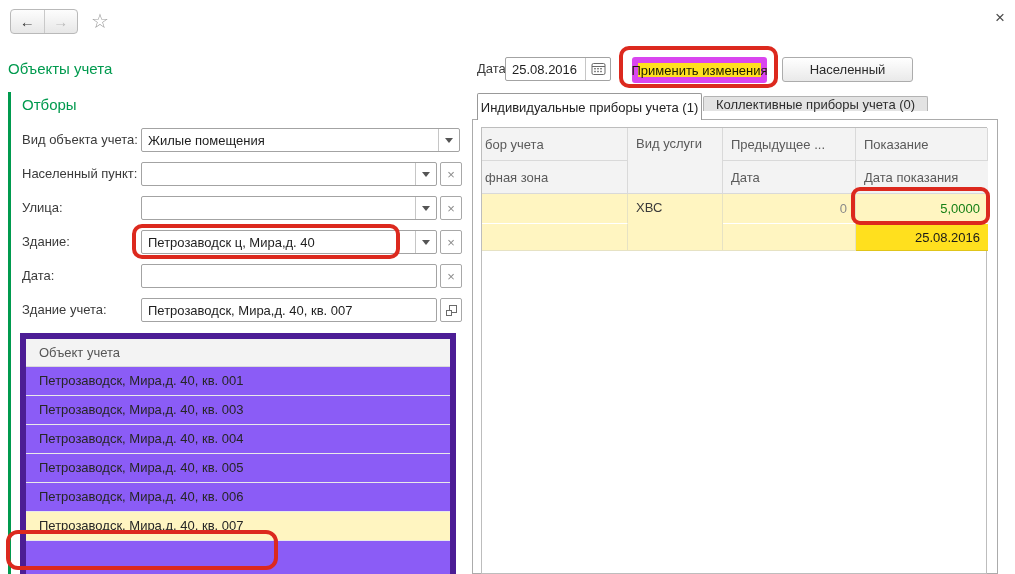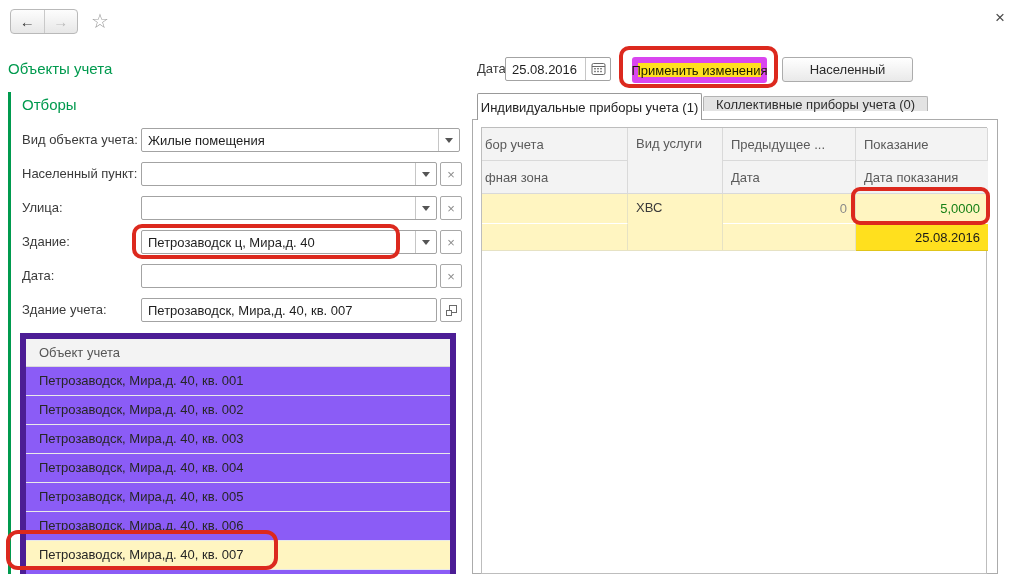--- a/index.html
+++ b/index.html
@@ -165,21 +165,20 @@
   <div id="f5-open" class="abs sidebtn">
     <svg width="13" height="13" viewBox="0 0 13 13">
       <rect x="4.5" y="1.5" width="7" height="7" fill="none" stroke="#6a6a6a"></rect>
       <rect x="1.5" y="6.5" width="5" height="5" fill="#fff" stroke="#6a6a6a"></rect>
     </svg>
   </div>
 
   <div id="list" class="abs">
     <div id="list-header">Объект учета</div>
     <div class="lrow">Петрозаводск, Мира,д. 40, кв. 001</div>
-    <div class="lrow">Петрозаводск, Мира,д. 40, кв. 002</div>
     <div class="lrow">Петрозаводск, Мира,д. 40, кв. 003</div>
     <div class="lrow">Петрозаводск, Мира,д. 40, кв. 004</div>
     <div class="lrow">Петрозаводск, Мира,д. 40, кв. 005</div>
     <div class="lrow">Петрозаводск, Мира,д. 40, кв. 006</div>
     <div class="lrow sel">Петрозаводск, Мира,д. 40, кв. 007</div>
   </div>
 
   <div id="date-label" class="abs">Дата:</div>
   <div id="date-field" class="abs ffield">
     <div class="ftext">25.08.2016</div>

